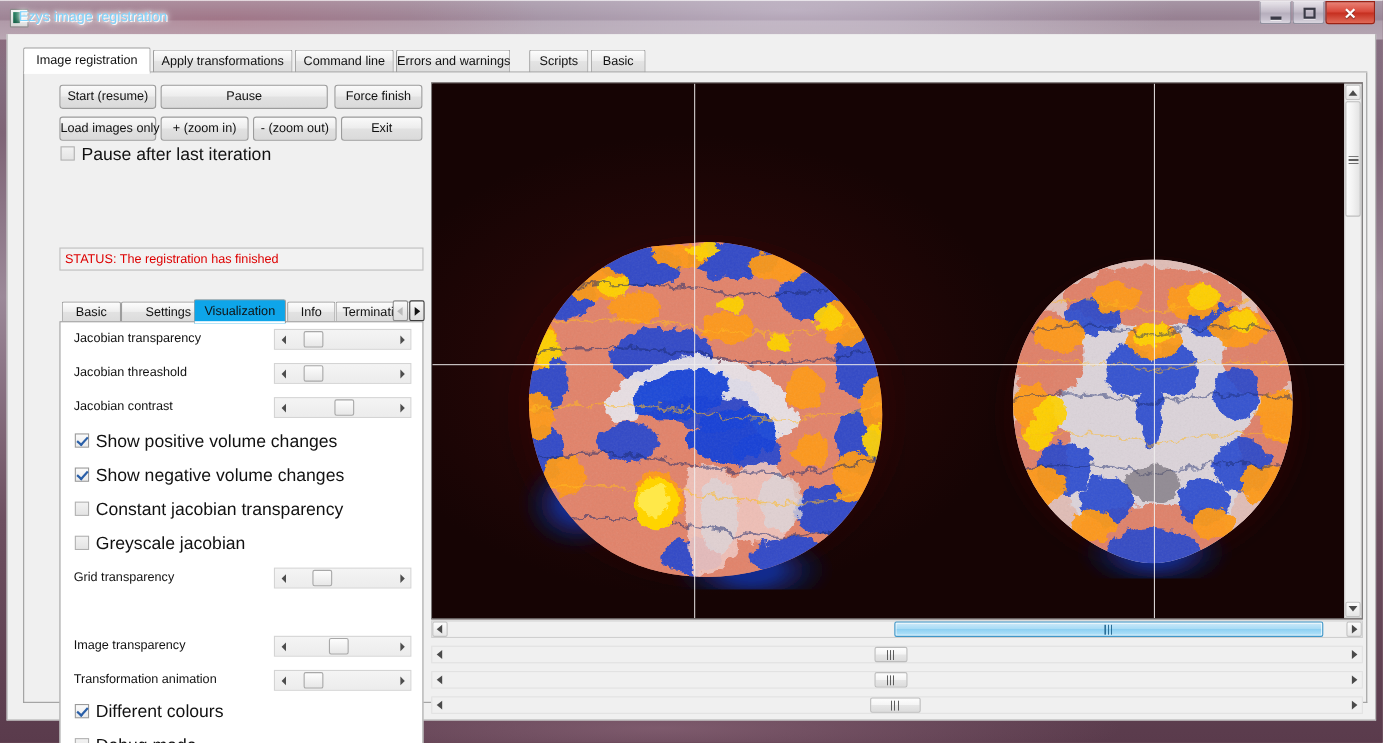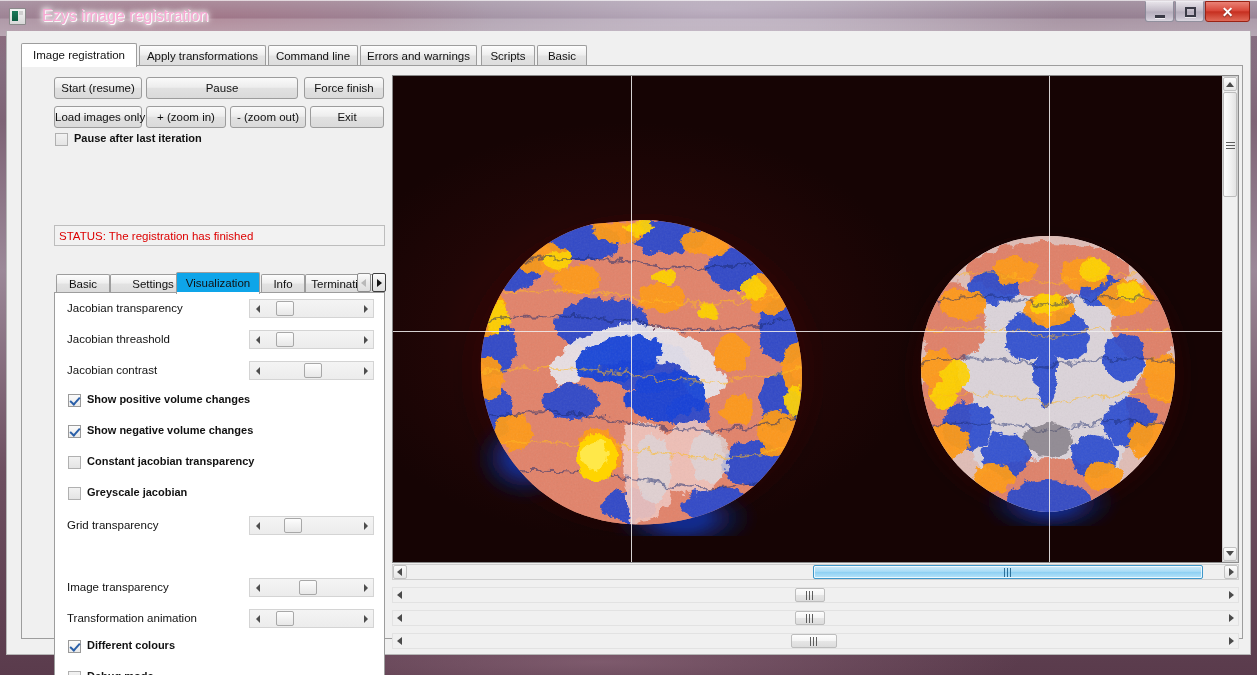--- a/index.html
+++ b/index.html
@@ -42,22 +42,22 @@
   }
   #app-icon i{
     position:absolute;left:2px;top:2px;width:6px;height:10px;display:block;
     background:linear-gradient(180deg,#1d7a5a,#0e5c42);
   }
   #app-icon b{
     position:absolute;right:2px;top:2px;width:4px;height:4px;display:block;
     background:#cfcfcf;
   }
   #title-text{
-    position:absolute;left:42px;top:7px;
-    font-size:16px;color:#f9a8d4;
+    position:absolute;left:17px;top:7px;
+    font-size:13px;color:#7dd3fc;
     text-shadow:0 0 4px #fff,0 0 6px #fff,0 0 8px #fff,1px 1px 0 rgba(255,255,255,.9);
     white-space:nowrap;
   }
   .winbtn{
     position:absolute;top:1px;height:21px;
     border:1px solid rgba(130,130,145,.85);
     border-top:1px solid rgba(255,255,255,.6);
     border-radius:0 0 3px 3px;
     box-sizing:border-box;
   }
@@ -133,21 +133,21 @@
     position:absolute;left:0;top:0;width:13px;height:13px;
     background:linear-gradient(180deg,#fbfbfb,#eaeaea);
     border:1px solid #9a9a9a;
     box-sizing:border-box;
   }
   .chk.off{background:linear-gradient(180deg,#f2f2f2,#e4e4e4);border-color:#b0b0b0;}
   .chk.on:after{
     content:"";position:absolute;left:3px;top:0px;width:4px;height:8px;
     border:solid #2a5fa8;border-width:0 2px 2px 0;transform:rotate(42deg);
   }
-  .chklabel{position:absolute;left:19px;top:-1px;font-size:11px;color:#111;white-space:nowrap;font-weight:bold;}
+  .chklabel{position:absolute;left:19px;top:-1px;font-size:16px;color:#111;white-space:nowrap;}
 
   #status{
     position:absolute;left:32px;top:159px;width:331px;height:21px;
     background:#f2f2f2;border:1px solid #bdbdbd;
     box-sizing:border-box;
     font-size:11.5px;color:#dd0000;line-height:20px;padding-left:4px;
     white-space:nowrap;
   }
 
   
@@ -297,21 +297,21 @@
     </div>
   </div>
 
   <div id="client">
     <div id="client-inner">
 
       <div id="tabstrip">
           <div class="tab sel" style="left: 0px; width: 116px;">Image registration</div>
           <div class="tab" style="left: 118px; width: 127px;">Apply transformations</div>
           <div class="tab" style="left: 247px; width: 90px;">Command line</div>
-          <div class="tab" style="left: 339px; width: 117px;">Errors and warnings</div>
+          <div class="tab" style="left: 339px; width: 104px;">Errors and warnings</div>
           <div class="tab" style="left: 460px; width: 54px;">Scripts</div>
           <div class="tab" style="left: 516px; width: 50px;">Basic</div>
           <div style="position: absolute; left: 1px; top: 22px; width: 114px; height: 2px; background: rgb(255, 255, 255); z-index: 6;"></div>
         </div>
       <div id="tabline"></div>
 
       <div id="tabpage">
 
         <div id="leftpanel">
 

